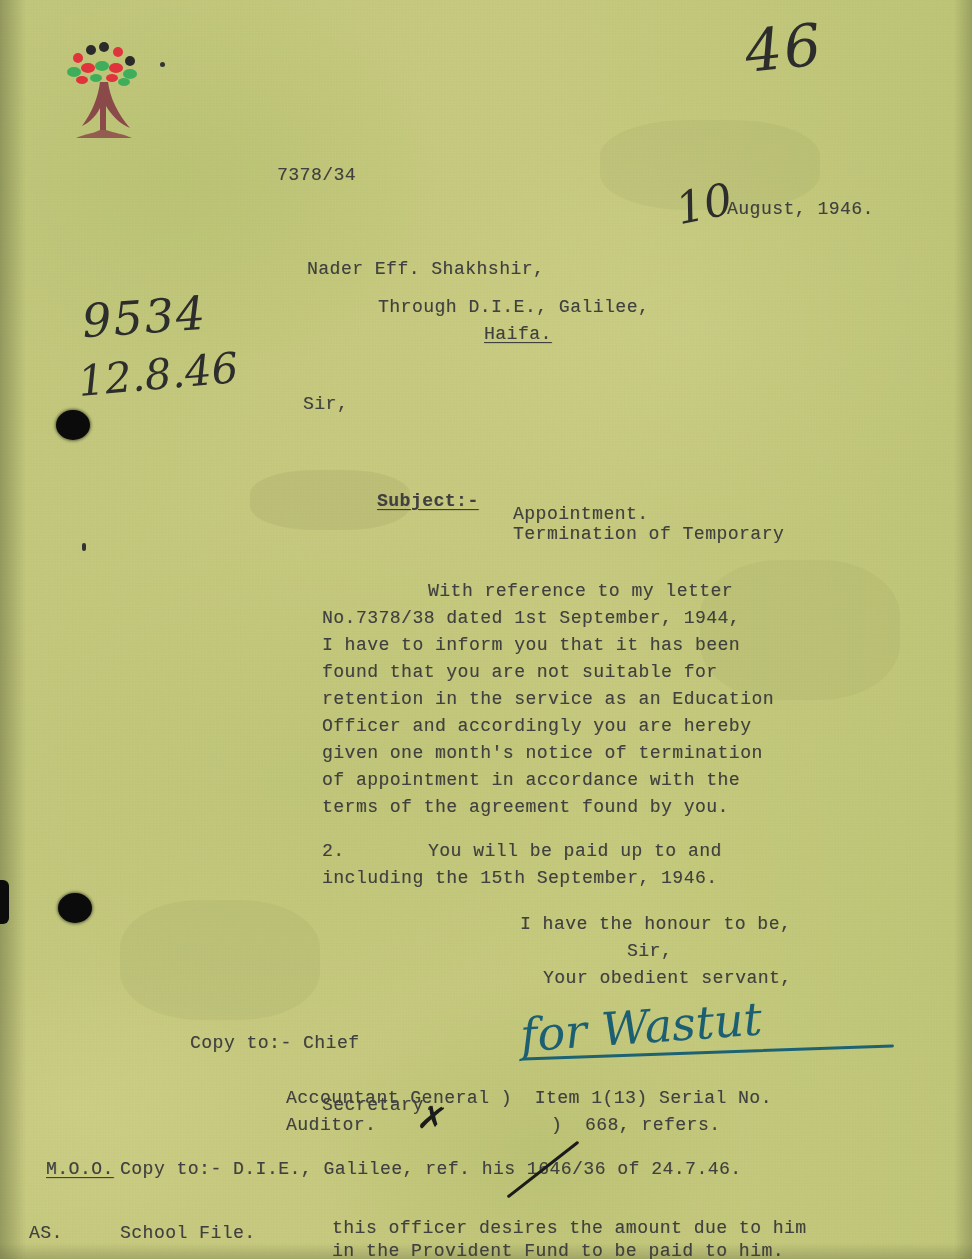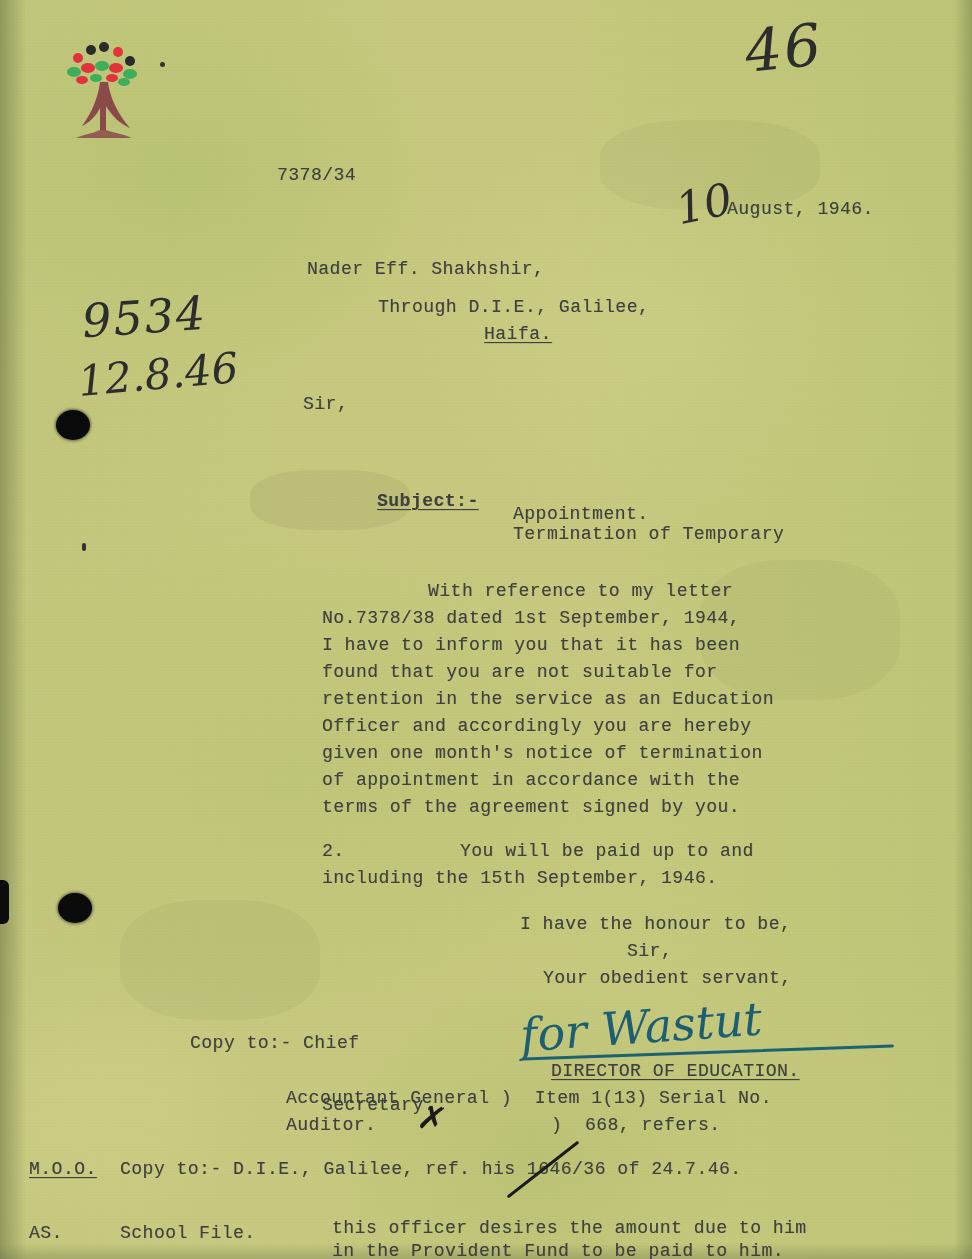--- a/index.html
+++ b/index.html
@@ -220,42 +220,41 @@
   <div class="t" style="left:513px; top:501px;">Appointment.</div>
 
   <div class="t" style="left:428px; top:578px;">With reference to my letter</div>
   <div class="t" style="left:322px; top:605px;">No.7378/38 dated 1st September, 1944,</div>
   <div class="t" style="left:322px; top:632px;">I have to inform you that it has been</div>
   <div class="t" style="left:322px; top:659px;">found that you are not suitable for</div>
   <div class="t" style="left:322px; top:686px;">retention in the service as an Education</div>
   <div class="t" style="left:322px; top:713px;">Officer and accordingly you are hereby</div>
   <div class="t" style="left:322px; top:740px;">given one month's notice of termination</div>
   <div class="t" style="left:322px; top:767px;">of appointment in accordance with the</div>
-  <div class="t" style="left:322px; top:794px;">terms of the agreement signed by you.</div>
+  <div class="t" style="left:322px; top:794px;">terms of the agreement found by you.</div>
 
   <div class="t" style="left:322px; top:838px;">2.</div>
-  <div class="t" style="left:428px; top:838px;margin-left:32px;">You will be paid up to and</div>
+  <div class="t" style="left:428px; top:838px;">You will be paid up to and</div>
   <div class="t" style="left:322px; top:865px;">including the 15th September, 1946.</div>
 
   <div class="t" style="left:520px; top:911px;">I have the honour to be,</div>
   <div class="t" style="left:627px; top:938px;">Sir,</div>
   <div class="t" style="left:543px; top:965px;">Your obedient servant,</div>
 
   <div class="sig" style="left:520px; top:1000px;">for Wastut</div>
   <div class="sig-line" style="left:522px; top:1051px; width:372px;"></div>
 
   <div class="t" style="left:190px; top:1030px;">Copy to:- Chief</div>
   <div class="t" style="left:322px; top:1057px;margin-top:35px;">Secretary.</div>
-  <div class="t u" style="left:551px; top:1058px;">DIRECTOR OF EDUCATION.</div>
   <div class="t" style="left:286px; top:1085px;">Accountant General )  Item 1(13) Serial No.</div>
   <div class="t" style="left:286px; top:1112px;">Auditor.</div>
   <div class="t" style="left:551px; top:1112px;">)  668, refers.</div>
   <div class="tick" style="left:418px; top:1098px;">✗</div>
 
-  <div class="t u" style="left:29px; top:1156px;">M.O.O.</div>
+  <div class="t u" style="left:46px; top:1156px;">M.O.O.</div>
   <div class="t" style="left:120px; top:1156px;">Copy to:- D.I.E., Galilee, ref. his 1646/36 of 24.7.46.</div>
   <div class="slash" style="left:498px; top:1168px;"></div>
 
   <div class="t" style="left:332px; top:1215px;">this officer desires the amount due to him</div>
   <div class="t" style="left:332px; top:1238px;">in the Provident Fund to be paid to him.</div>
 
   <div class="t" style="left:29px; top:1220px;">AS.</div>
   <div class="t" style="left:120px; top:1220px;">School File.</div>
 </div>
 

